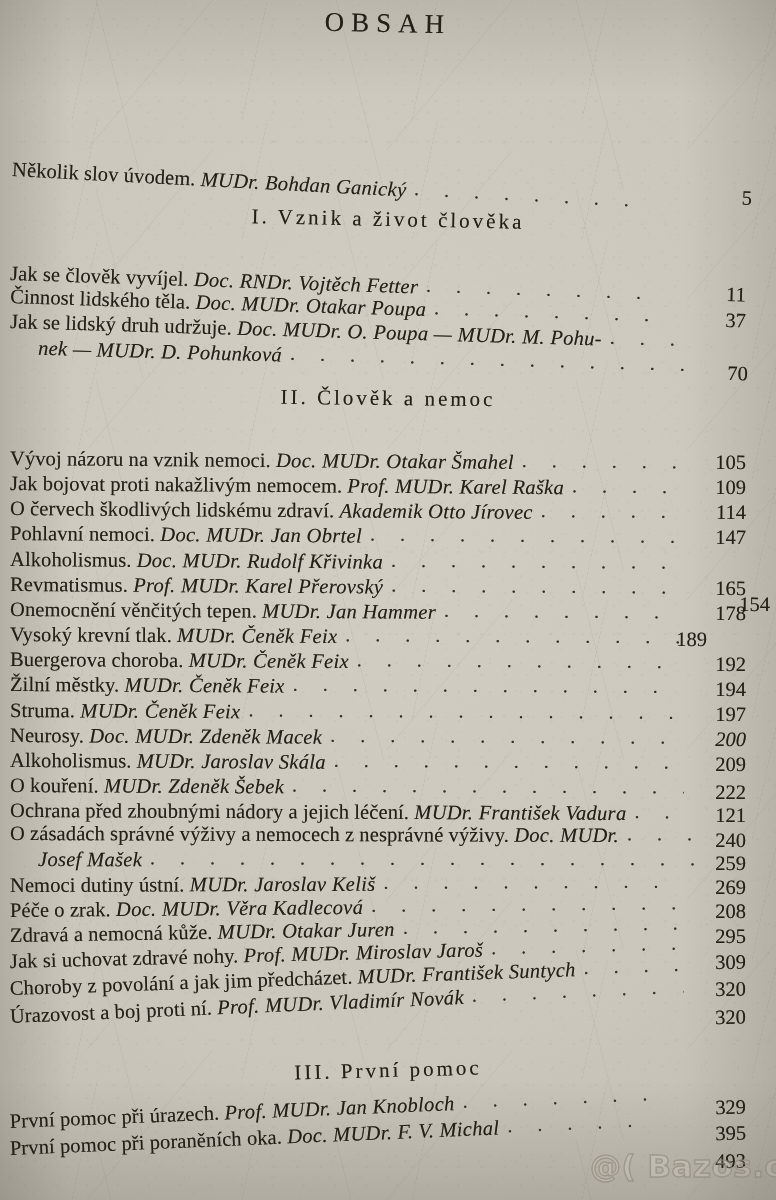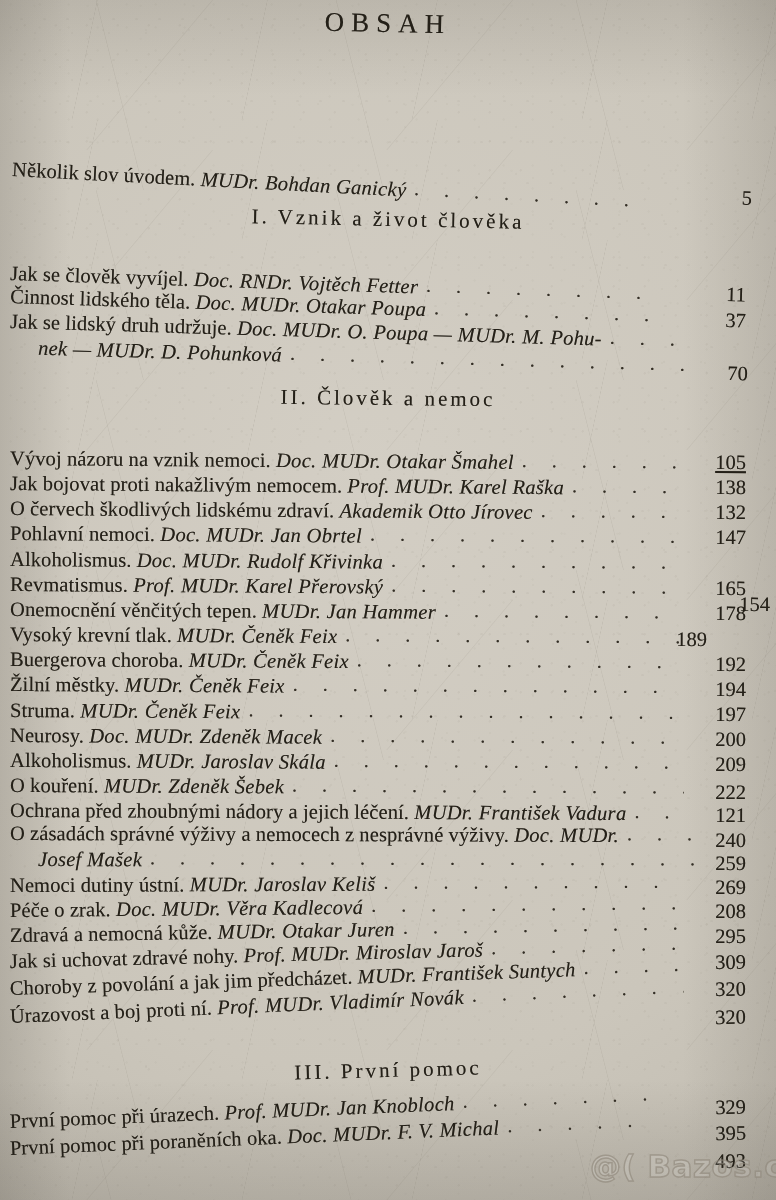--- a/index.html
+++ b/index.html
@@ -159,31 +159,31 @@
       <div class="row ink" style="top: 336px; left: 10px; width: 690px; transform: rotate(1.6deg);">
         <span class="ttl" style="padding-left: 28px;"><i>nek — MUDr. D. Pohunková</i></span>
         <span class="lead"> . . . . . . . . . . . . . . . . . . . . . . . . . . . . . . . . . . . . . . . . . . . . . . . . . . . . . . . . . . . .</span>
       </div>
       <div class="pg ink" style="top: 362px; left: 702px; transform: rotate(1.2deg);">70</div>
       <div class="sect ink" style="top: 386px; transform: rotate(0.6deg);">II. Člověk a nemoc</div>
       <div class="row ink" style="top: 447px; left: 10px; width: 680px; transform: rotate(0.45deg);">
         <span class="ttl"><span>Vývoj názoru na vznik nemoci. </span><i>Doc. MUDr. Otakar Šmahel</i></span>
         <span class="lead"> . . . . . . . . . . . . . . . . . . . . . . . . . . . . . . . . . . . . . . . . . . . . . . . . . . . . . . . . . . . .</span>
       </div>
-      <div class="pg ink" style="top: 451px; left: 700px; transform: rotate(0.36deg); text-decoration: underline;">105</div>
+      <div class="pg ink" style="top: 451px; left: 700px; transform: rotate(0.36deg);">105</div>
       <div class="row ink" style="top: 472.15px; left: 10px; width: 680px; transform: rotate(0.438deg);">
         <span class="ttl"><span>Jak bojovat proti nakažlivým nemocem. </span><i>Prof. MUDr. Karel Raška</i></span>
         <span class="lead"> . . . . . . . . . . . . . . . . . . . . . . . . . . . . . . . . . . . . . . . . . . . . . . . . . . . . . . . . . . . .</span>
       </div>
-      <div class="pg ink" style="top: 476.15px; left: 700px; transform: rotate(0.3504deg);">138</div>
+      <div class="pg ink" style="top: 476.15px; left: 700px; transform: rotate(0.3504deg);">109</div>
       <div class="row ink" style="top: 497.3px; left: 10px; width: 680px; transform: rotate(0.426deg);">
         <span class="ttl"><span>O červech škodlivých lidskému zdraví. </span><i>Akademik Otto Jírovec</i></span>
         <span class="lead"> . . . . . . . . . . . . . . . . . . . . . . . . . . . . . . . . . . . . . . . . . . . . . . . . . . . . . . . . . . . .</span>
       </div>
-      <div class="pg ink" style="top: 501.3px; left: 700px; transform: rotate(0.3408deg);">132</div>
+      <div class="pg ink" style="top: 501.3px; left: 700px; transform: rotate(0.3408deg);">114</div>
       <div class="row ink" style="top: 522.45px; left: 10px; width: 680px; transform: rotate(0.414deg);">
         <span class="ttl"><span>Pohlavní nemoci. </span><i>Doc. MUDr. Jan Obrtel</i></span>
         <span class="lead"> . . . . . . . . . . . . . . . . . . . . . . . . . . . . . . . . . . . . . . . . . . . . . . . . . . . . . . . . . . . .</span>
       </div>
       <div class="pg ink" style="top: 526.45px; left: 700px; transform: rotate(0.3312deg);">147</div>
       <div class="row ink" style="top: 547.6px; left: 10px; width: 680px; transform: rotate(0.402deg);">
         <span class="ttl"><span>Alkoholismus. </span><i>Doc. MUDr. Rudolf Křivinka</i></span>
         <span class="lead"> . . . . . . . . . . . . . . . . . . . . . . . . . . . . . . . . . . . . . . . . . . . . . . . . . . . . . . . . . . . .</span>
       </div>
       <div class="pg ink" style="top: 551.6px; left: 724px; transform: rotate(0.3216deg); margin-top: 41px;">154</div>
@@ -214,21 +214,21 @@
       <div class="pg ink" style="top: 677.85px; left: 700px; transform: rotate(0.2736deg);">194</div>
       <div class="row ink" style="top: 698.5px; left: 10px; width: 680px; transform: rotate(0.33deg);">
         <span class="ttl"><span>Struma. </span><i>MUDr. Čeněk Feix</i></span>
         <span class="lead"> . . . . . . . . . . . . . . . . . . . . . . . . . . . . . . . . . . . . . . . . . . . . . . . . . . . . . . . . . . . .</span>
       </div>
       <div class="pg ink" style="top: 703px; left: 700px; transform: rotate(0.264deg);">197</div>
       <div class="row ink" style="top: 723.65px; left: 10px; width: 680px; transform: rotate(0.318deg);">
         <span class="ttl"><span>Neurosy. </span><i>Doc. MUDr. Zdeněk Macek</i></span>
         <span class="lead"> . . . . . . . . . . . . . . . . . . . . . . . . . . . . . . . . . . . . . . . . . . . . . . . . . . . . . . . . . . . .</span>
       </div>
-      <div class="pg ink" style="top: 728.15px; left: 700px; transform: rotate(0.2544deg);">200</div>
+      <div class="pg ink" style="top: 728.15px; left: 700px; transform: rotate(0.2544deg); font-style: italic;">200</div>
       <div class="row ink" style="top: 748.8px; left: 10px; width: 680px; transform: rotate(0.306deg);">
         <span class="ttl"><span>Alkoholismus. </span><i>MUDr. Jaroslav Skála</i></span>
         <span class="lead"> . . . . . . . . . . . . . . . . . . . . . . . . . . . . . . . . . . . . . . . . . . . . . . . . . . . . . . . . . . . .</span>
       </div>
       <div class="pg ink" style="top: 753.3px; left: 700px; transform: rotate(0.2448deg);">209</div>
       <div class="row ink" style="top: 773.95px; left: 10px; width: 680px; transform: rotate(0.294deg);">
         <span class="ttl"><span>O kouření. </span><i>MUDr. Zdeněk Šebek</i></span>
         <span class="lead"> . . . . . . . . . . . . . . . . . . . . . . . . . . . . . . . . . . . . . . . . . . . . . . . . . . . . . . . . . . . .</span>
       </div>
       <div class="pg ink" style="top: 781px; left: 700px; transform: rotate(0.2352deg);">222</div>

